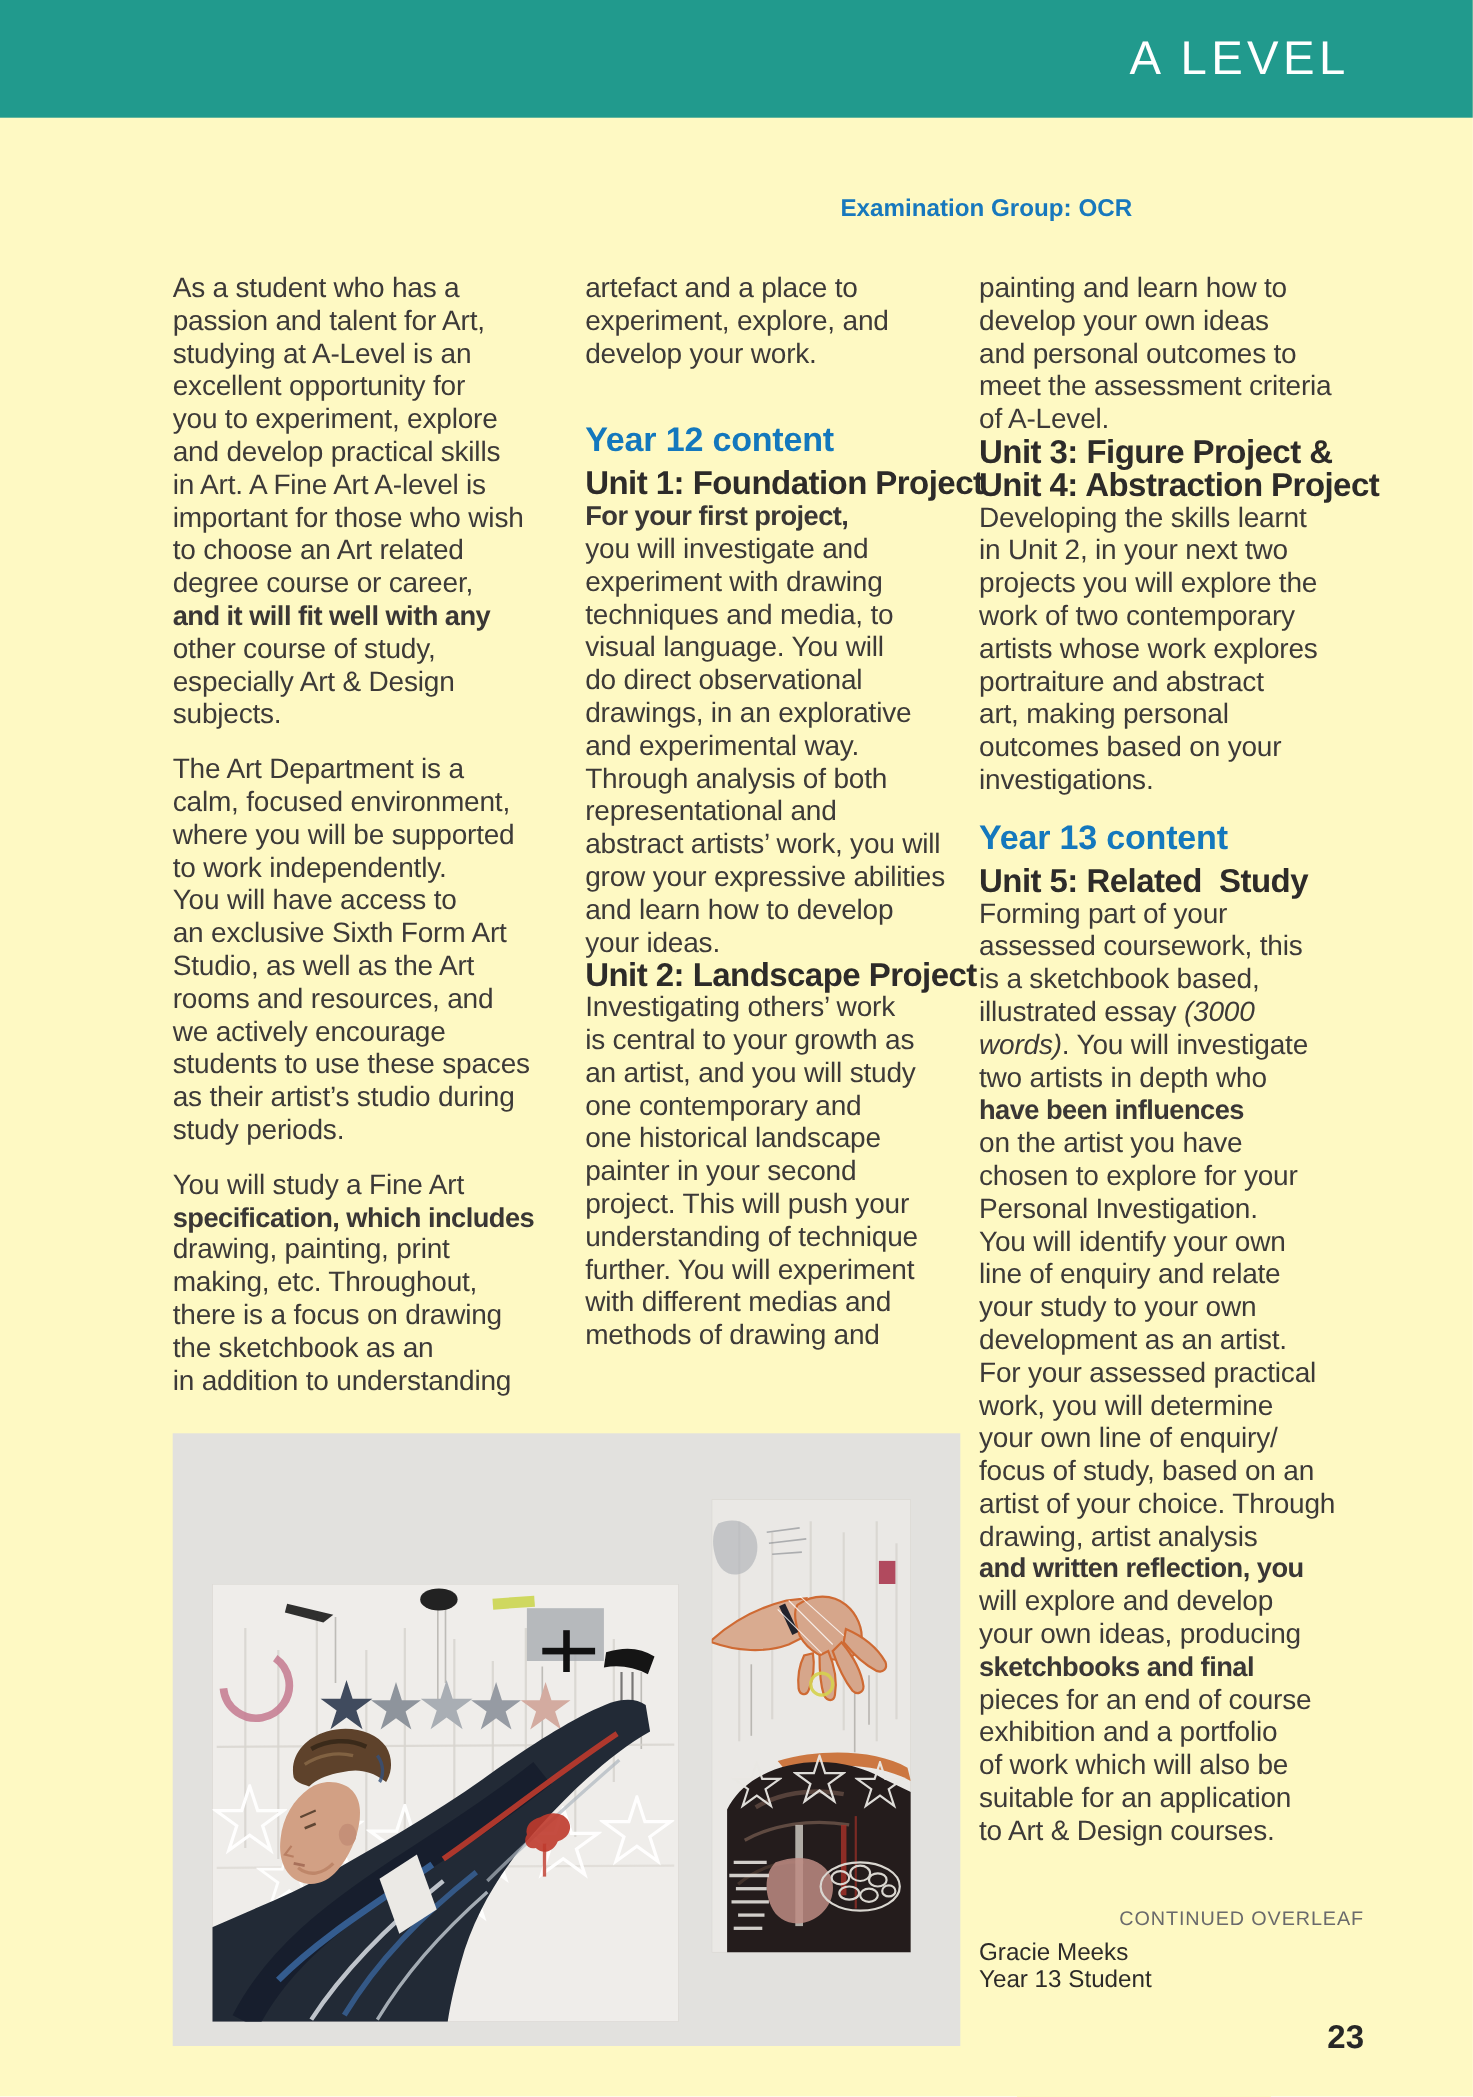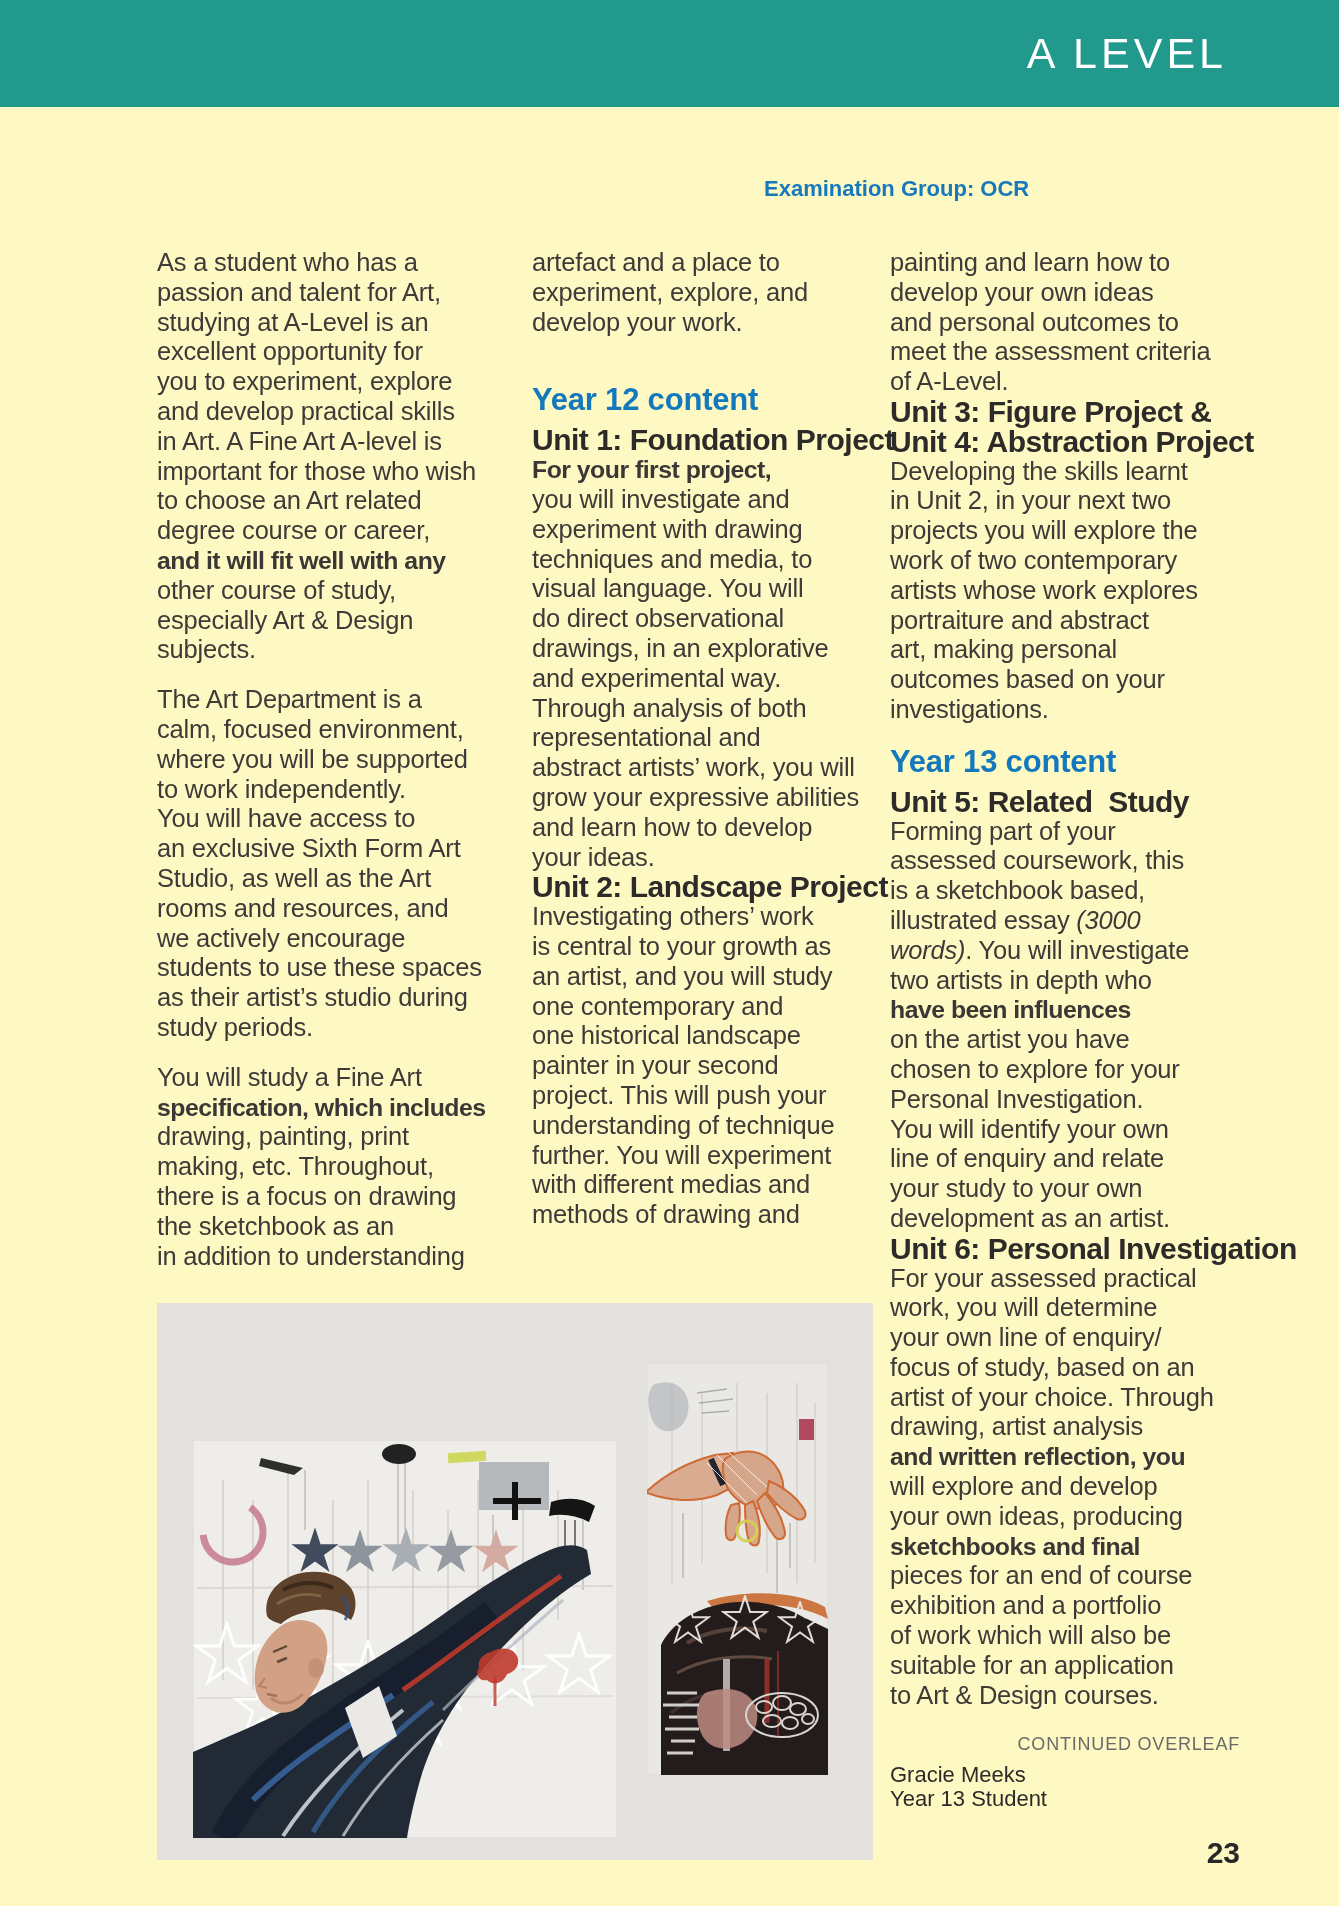--- a/index.html
+++ b/index.html
@@ -159,21 +159,20 @@
         <div class="ln"><span class="seg-italic">words)</span><span class="seg-normal">. You will investigate</span></div>
         <div class="ln">two artists in depth who</div>
         <div class="ln ln-medium">have been influences</div>
         <div class="ln">on the artist you have</div>
         <div class="ln">chosen to explore for your</div>
         <div class="ln">Personal Investigation.</div>
         <div class="ln">You will identify your own</div>
         <div class="ln">line of enquiry and relate</div>
         <div class="ln">your study to your own</div>
         <div class="ln">development as an artist.</div>
-        <div class="ln ln-bold">Unit 6: Personal Investigation</div>
         <div class="ln">For your assessed practical</div>
         <div class="ln">work, you will determine</div>
         <div class="ln">your own line of enquiry/</div>
         <div class="ln">focus of study, based on an</div>
         <div class="ln">artist of your choice. Through</div>
         <div class="ln">drawing, artist analysis</div>
         <div class="ln ln-medium">and written reflection, you</div>
         <div class="ln">will explore and develop</div>
         <div class="ln">your own ideas, producing</div>
         <div class="ln ln-medium">sketchbooks and final</div>

